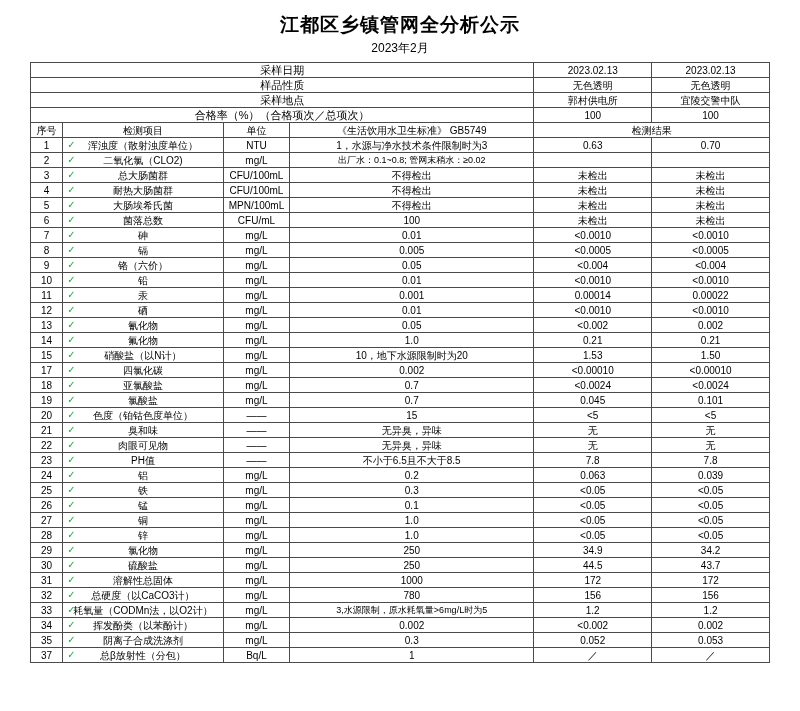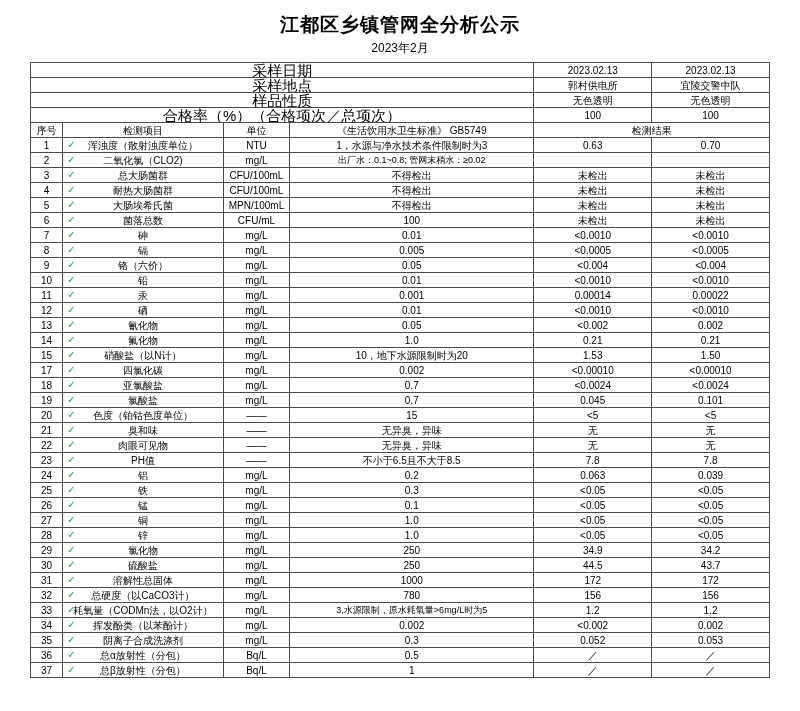--- a/index.html
+++ b/index.html
@@ -44,21 +44,21 @@
     border: 1px solid #4a4a4a;
     padding: 0 2px;
     height: 14px;
     line-height: 13px;
     vertical-align: middle;
     text-align: center;
     white-space: nowrap;
     overflow: hidden;
   }
   .hdr-label {
-    font-size: 15px;
+    font-size: 11px;
     font-weight: normal;
   }
   .hdr-row td {
     height: 17px;
   }
   .col-idx { width: 30px; }
   .col-item { width: 150px; }
   .col-unit { width: 62px; }
   .col-std { width: 228px; }
   .col-res { width: 110px; }
@@ -93,28 +93,28 @@
         <col class="col-res">
         <col class="col-res">
     </colgroup>
     <tbody>
       <tr class="hdr-row">
         <td class="hdr-label" colspan="4">采样日期</td>
         <td>2023.02.13</td>
         <td>2023.02.13</td>
       </tr>
       <tr class="hdr-row">
+        <td class="hdr-label" colspan="4">样品性质</td>
+        <td>无色透明</td>
+        <td>无色透明</td>
+      </tr>
+      <tr class="hdr-row">
         <td class="hdr-label" colspan="4">采样地点</td>
         <td>郭村供电所</td>
         <td>宜陵交警中队</td>
-      </tr>
-      <tr class="hdr-row">
-        <td class="hdr-label" colspan="4">样品性质</td>
-        <td>无色透明</td>
-        <td>无色透明</td>
       </tr>
       <tr class="hdr-row">
         <td class="hdr-label" colspan="4">合格率（%）（合格项次／总项次）</td>
         <td>100</td>
         <td>100</td>
       </tr>
       <tr class="hdr-row">
         <td>序号</td>
         <td>检测项目</td>
         <td>单位</td>
@@ -389,28 +389,20 @@
         </tr>
         <tr>
           <td>35</td>
           <td class="item-cell"><span class="check">✓</span><span>阴离子合成洗涤剂</span></td>
           <td>mg/L</td>
           <td>0.3</td>
           <td>0.052</td>
           <td>0.053</td>
         </tr>
         <tr>
-          <td>36</td>
-          <td class="item-cell"><span class="check">✓</span><span>总α放射性（分包）</span></td>
-          <td>Bq/L</td>
-          <td>0.5</td>
-          <td>／</td>
-          <td>／</td>
-        </tr>
-        <tr>
           <td>37</td>
           <td class="item-cell"><span class="check">✓</span><span>总β放射性（分包）</span></td>
           <td>Bq/L</td>
           <td>1</td>
           <td>／</td>
           <td>／</td>
         </tr>
       </tbody>
   </table>
 </div>

